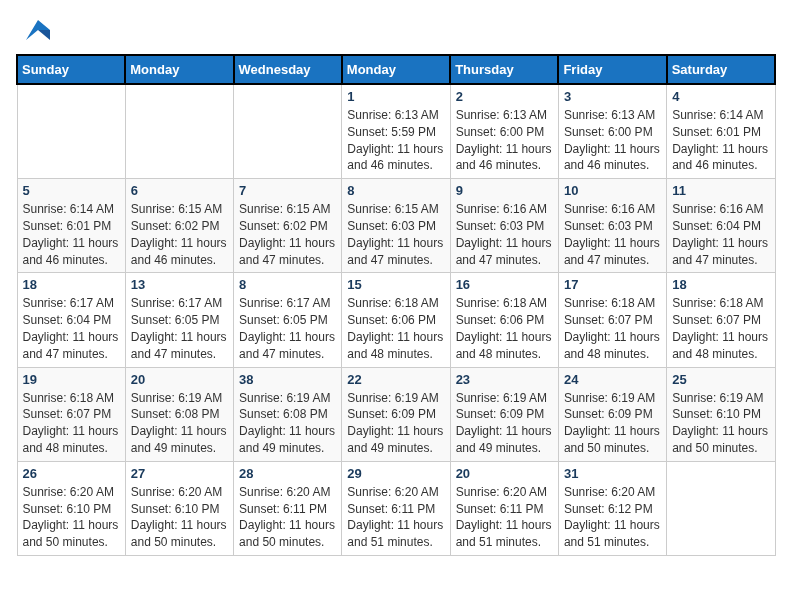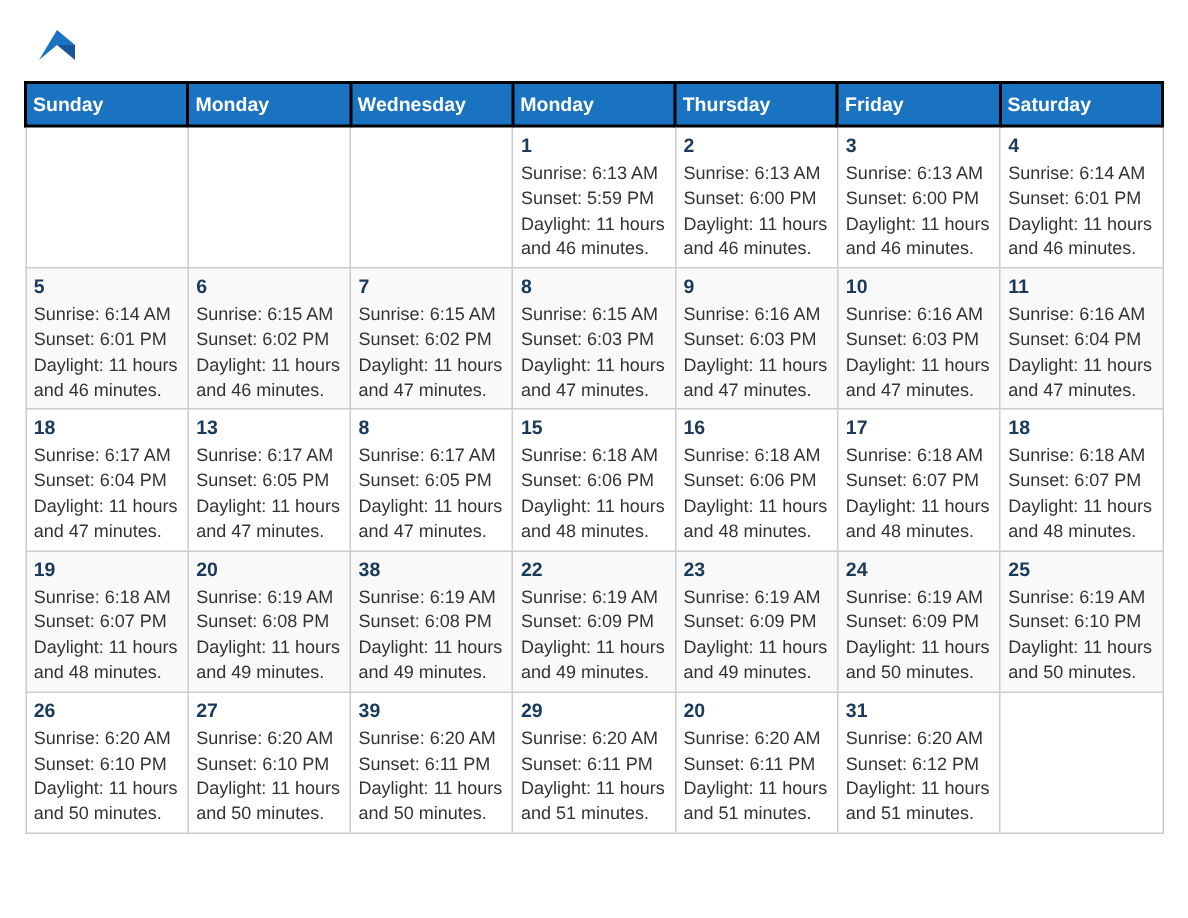--- a/index.html
+++ b/index.html
@@ -223,21 +223,21 @@
       <tr>
         <td>
           <span class="day-num">26</span>
           <div class="day-info"><span>Sunrise: 6:20 AM</span><br><span>Sunset: 6:10 PM</span><br><span>Daylight: 11 hours and 50 minutes.</span></div>
         </td>
         <td>
           <span class="day-num">27</span>
           <div class="day-info"><span>Sunrise: 6:20 AM</span><br><span>Sunset: 6:10 PM</span><br><span>Daylight: 11 hours and 50 minutes.</span></div>
         </td>
         <td>
-          <span class="day-num">39</span>
+          <span class="day-num">28</span>
           <div class="day-info"><span>Sunrise: 6:20 AM</span><br><span>Sunset: 6:11 PM</span><br><span>Daylight: 11 hours and 50 minutes.</span></div>
         </td>
         <td>
           <span class="day-num">29</span>
           <div class="day-info"><span>Sunrise: 6:20 AM</span><br><span>Sunset: 6:11 PM</span><br><span>Daylight: 11 hours and 51 minutes.</span></div>
         </td>
         <td>
           <span class="day-num">20</span>
           <div class="day-info"><span>Sunrise: 6:20 AM</span><br><span>Sunset: 6:11 PM</span><br><span>Daylight: 11 hours and 51 minutes.</span></div>
         </td>

